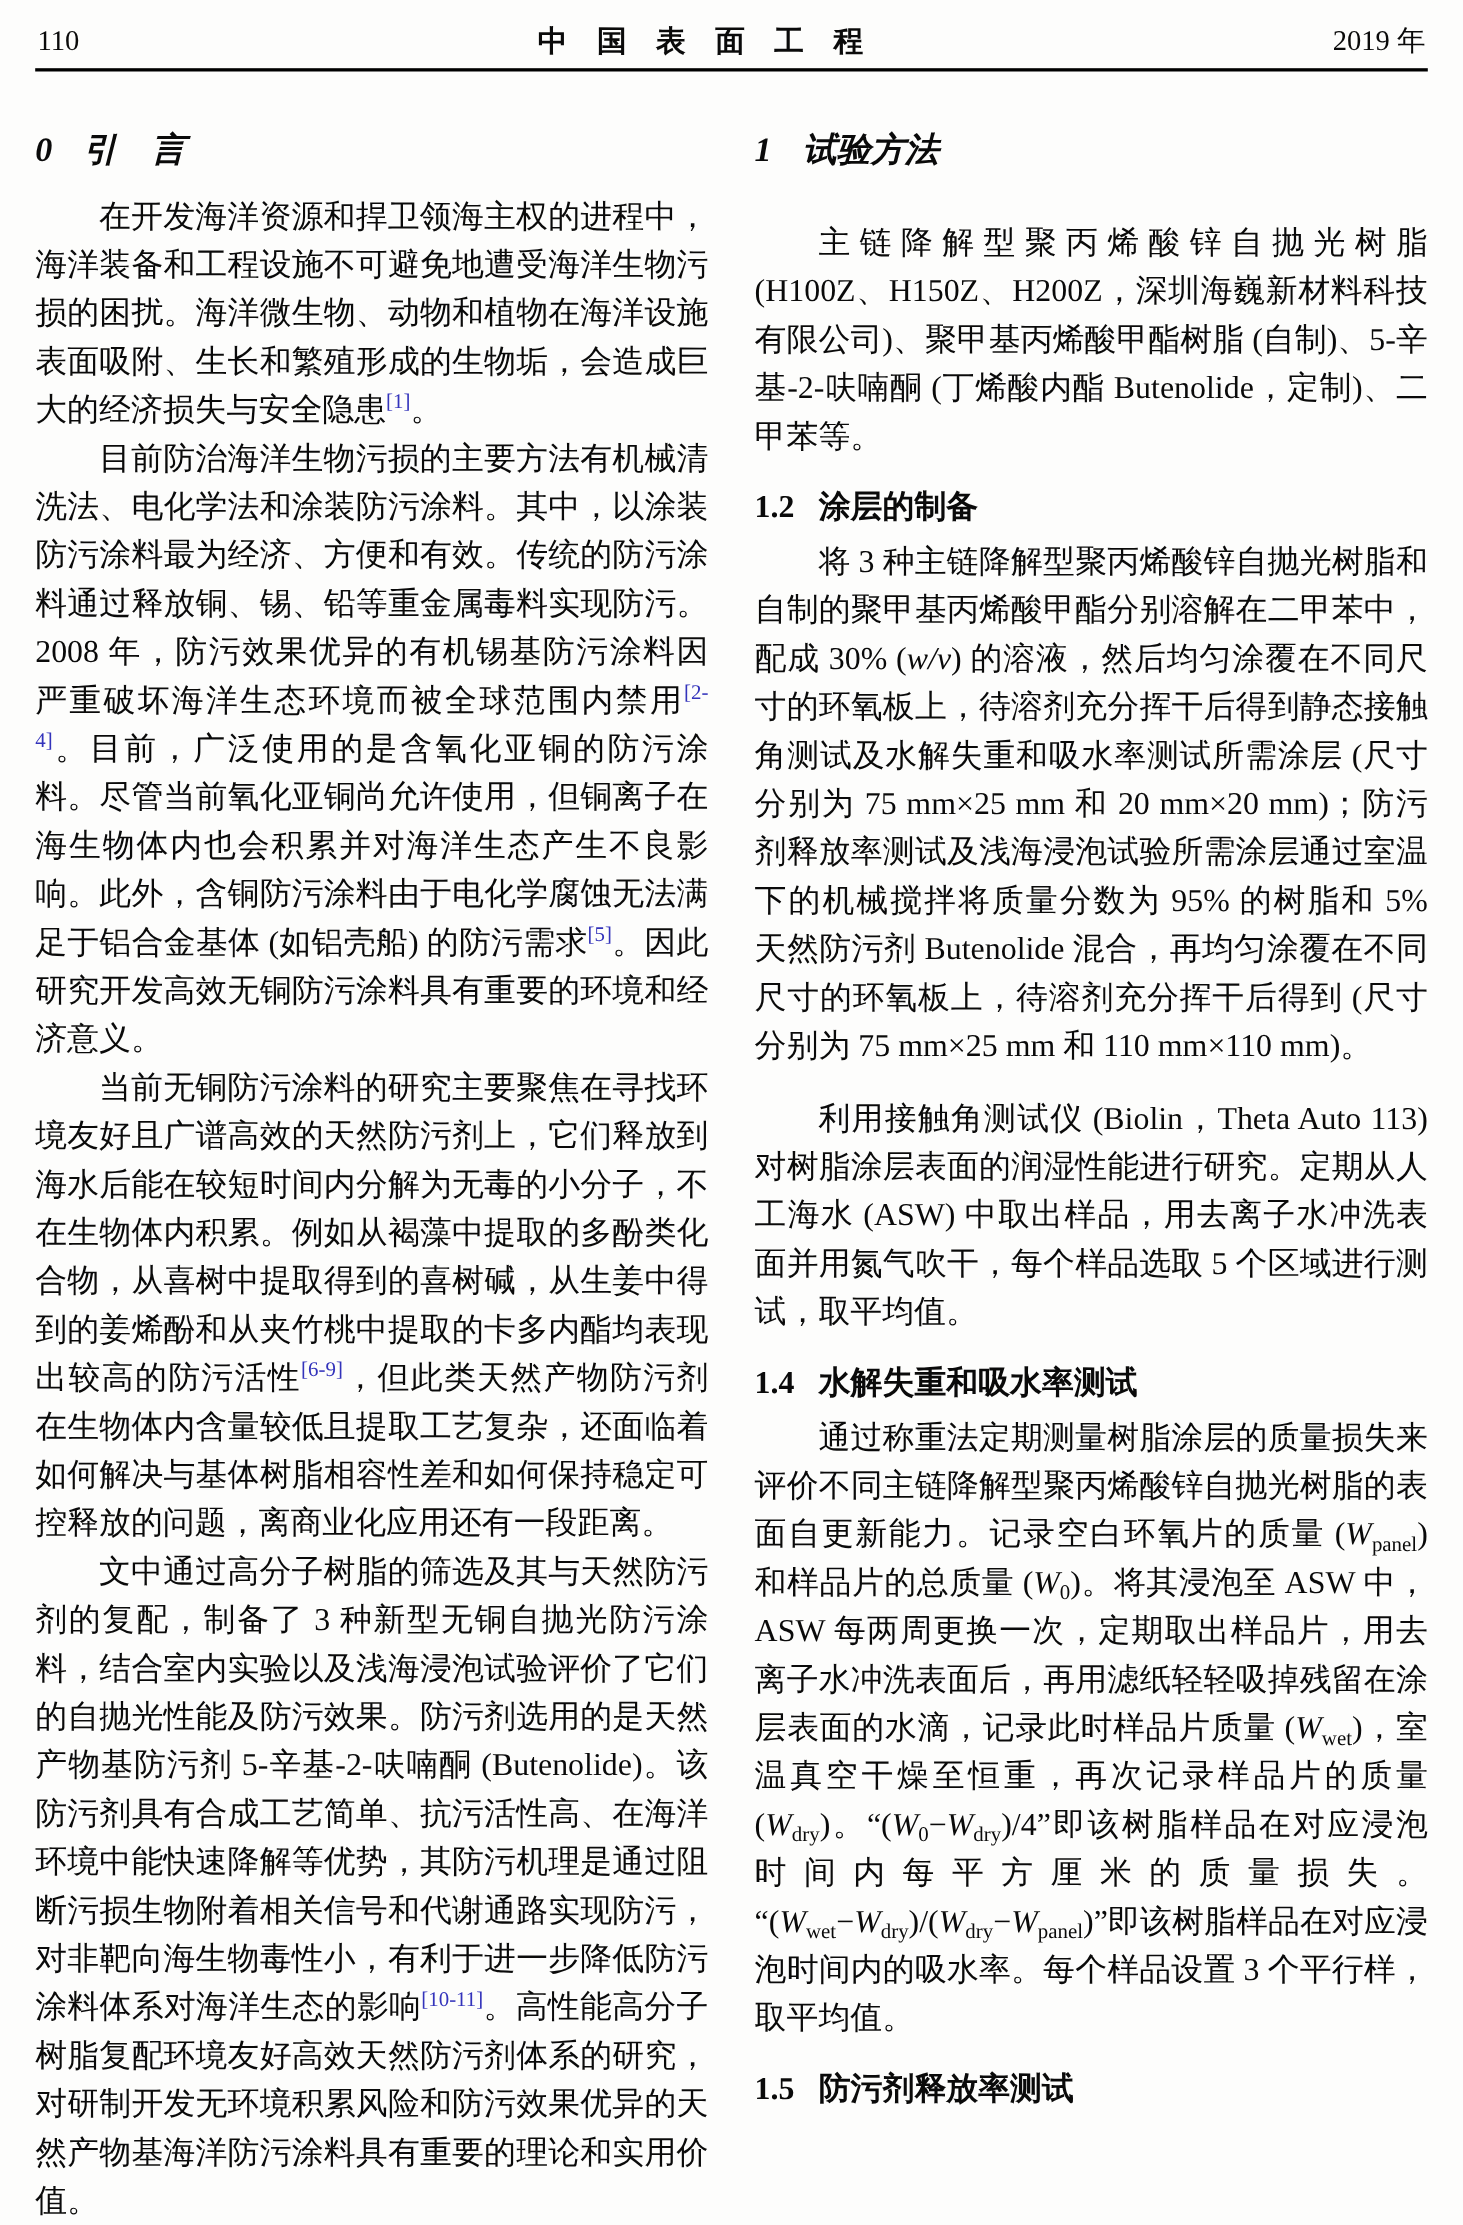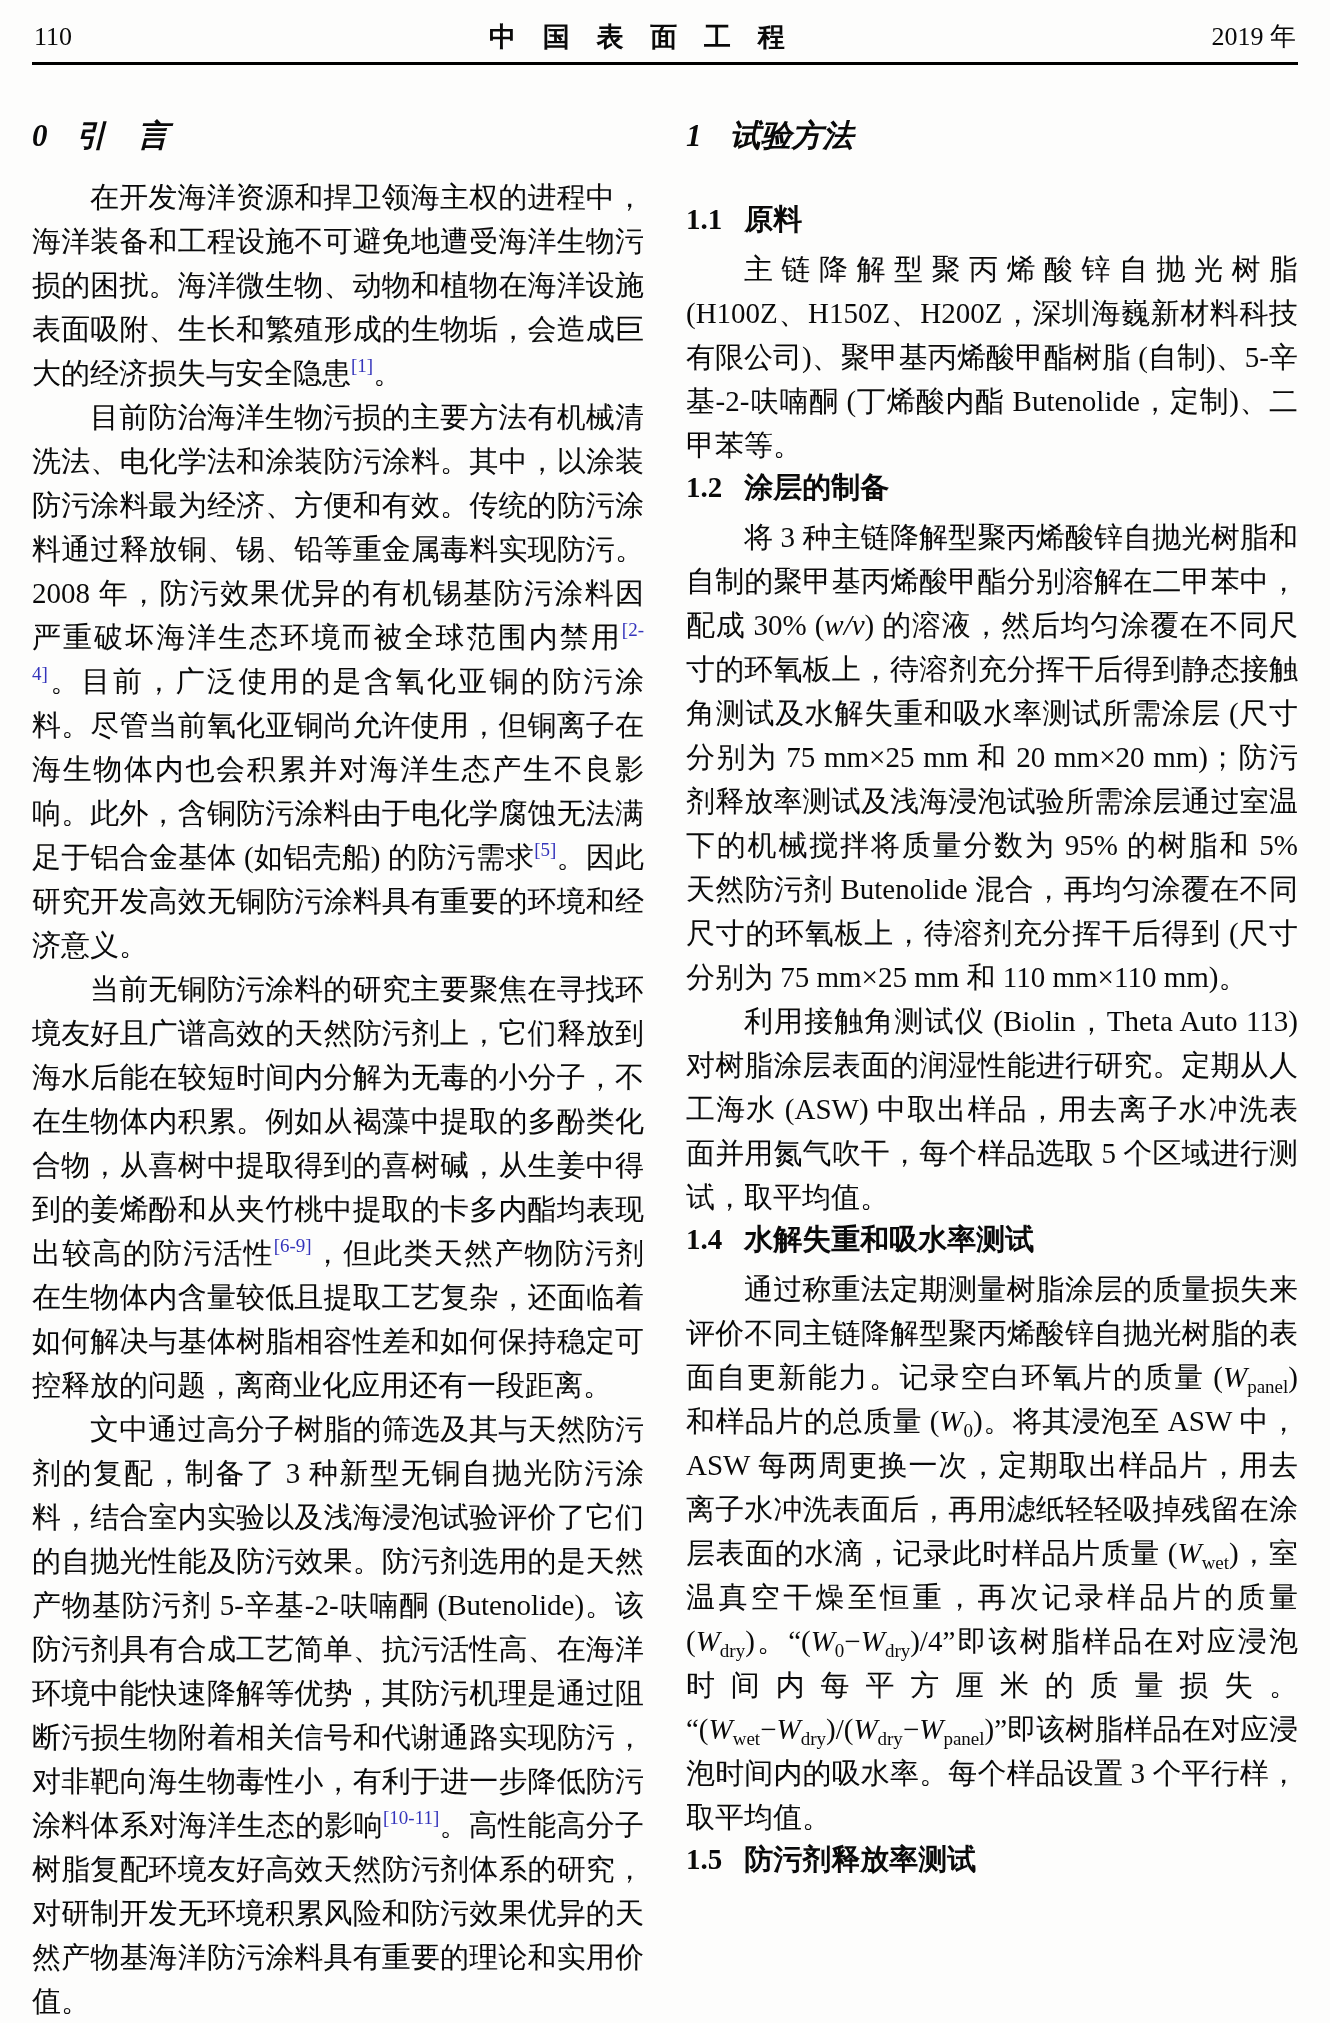--- a/index.html
+++ b/index.html
@@ -51,21 +51,21 @@
     text-indent:0;
     font-style:italic;
   }
   .sec-h1 .sec-num{
     font-family:"Liberation Serif","DejaVu Serif",serif;
     margin-right:28px;
   }
   .sec-h1 .sec-title{
     font-family:"Liberation Sans","DejaVu Sans",sans-serif;
   }
-  .subsec{}
+  .subsec{margin-top:22px;}
   .subsec.first{margin-top:42px;}
   .sub-h{
     margin:0 0 8px 0;
     font-size:29px;line-height:40px;
     font-weight:bold;
   }
   .sub-h .sec-num{
     font-family:"Liberation Serif","DejaVu Serif",serif;
     margin-right:22px;
   }
@@ -109,23 +109,20 @@
       <p><span>当前无铜防污涂料的研究主要聚焦在寻找环境友好且广谱高效的天然防污剂上，它们释放到海水后能在较短时间内分解为无毒的小分子，不在生物体内积累。例如从褐藻中提取的多酚类化合物，从喜树中提取得到的喜树碱，从生姜中得到的姜烯酚和从夹竹桃中提取的卡多内酯均表现出较高的防污活性</span><span class="seg-cite">[6-9]</span><span>，但此类天然产物防污剂在生物体内含量较低且提取工艺复杂，还面临着如何解决与基体树脂相容性差和如何保持稳定可控释放的问题，离商业化应用还有一段距离。</span></p>
       <p><span>文中通过高分子树脂的筛选及其与天然防污剂的复配，制备了 3 种新型无铜自抛光防污涂料，结合室内实验以及浅海浸泡试验评价了它们的自抛光性能及防污效果。防污剂选用的是天然产物基防污剂 5-辛基-2-呋喃酮 (Butenolide)。该防污剂具有合成工艺简单、抗污活性高、在海洋环境中能快速降解等优势，其防污机理是通过阻断污损生物附着相关信号和代谢通路实现防污，对非靶向海生物毒性小，有利于进一步降低防污涂料体系对海洋生态的影响</span><span class="seg-cite">[10-11]</span><span>。高性能高分子树脂复配环境友好高效天然防污剂体系的研究，对研制开发无环境积累风险和防污效果优异的天然产物基海洋防污涂料具有重要的理论和实用价值。</span></p>
     </div>
 
     <div class="col">
       <h2 class="sec-h1">
         <span class="sec-num">1</span><span class="sec-title">试验方法</span>
       </h2>
 
       <div class="subsec first">
-        <h3 class="sub-h">
-          <span class="sec-num">1.1</span><span class="sec-title">原料</span>
-        </h3>
         <p><span>主链降解型聚丙烯酸锌自抛光树脂 (H100Z、H150Z、H200Z，深圳海巍新材料科技有限公司)、聚甲基丙烯酸甲酯树脂 (自制)、5-辛基-2-呋喃酮 (丁烯酸内酯 Butenolide，定制)、二甲苯等。</span></p>
       </div>
 
       <div class="subsec">
         <h3 class="sub-h">
           <span class="sec-num">1.2</span><span class="sec-title">涂层的制备</span>
         </h3>
         <p><span>将 3 种主链降解型聚丙烯酸锌自抛光树脂和自制的聚甲基丙烯酸甲酯分别溶解在二甲苯中，配成 30% (</span><span class="seg-i">w/v</span><span>) 的溶液，然后均匀涂覆在不同尺寸的环氧板上，待溶剂充分挥干后得到静态接触角测试及水解失重和吸水率测试所需涂层 (尺寸分别为 75 mm×25 mm 和 20 mm×20 mm)；防污剂释放率测试及浅海浸泡试验所需涂层通过室温下的机械搅拌将质量分数为 95% 的树脂和 5% 天然防污剂 Butenolide 混合，再均匀涂覆在不同尺寸的环氧板上，待溶剂充分挥干后得到 (尺寸分别为 75 mm×25 mm 和 110 mm×110 mm)。</span></p>
       </div>
 

